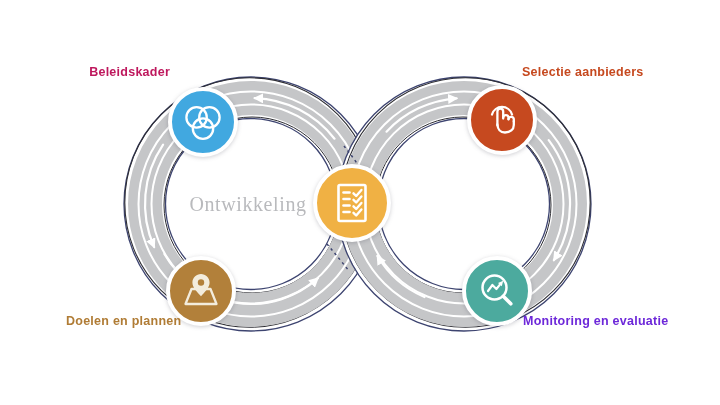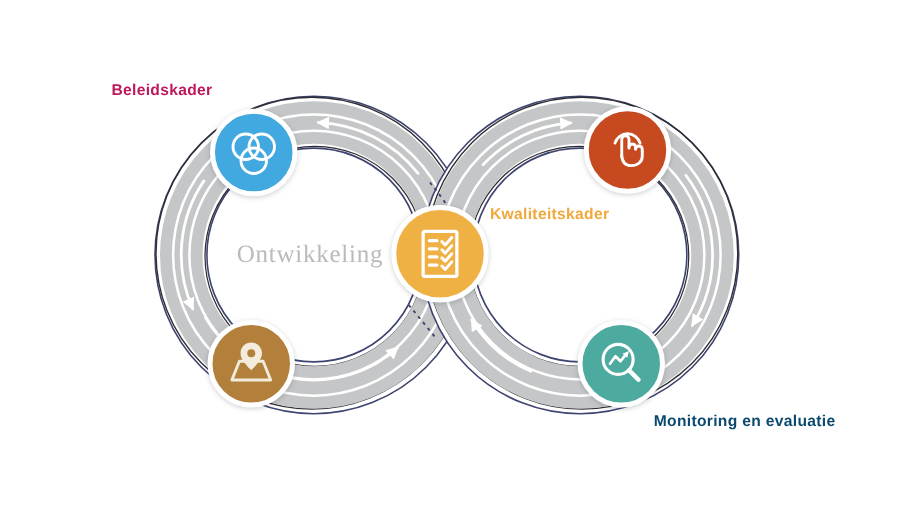--- a/index.html
+++ b/index.html
@@ -4,21 +4,21 @@
 <style>
   html,body{margin:0;padding:0;background:#ffffff;}
   #stage{position:relative;width:720px;height:405px;background:#ffffff;overflow:hidden;
          font-family:"Liberation Sans",sans-serif;}
   #stage svg{position:absolute;left:0;top:0;}
   .label{position:absolute;font-weight:700;font-size:12.5px;letter-spacing:.25px;white-space:nowrap;}
   .c-blue{color:#be185d;}
   .c-red{color:#c6491f;}
   .c-orange{color:#f0a83b;}
   .c-brown{color:#b07c35;}
-  .c-teal{color:#0c4a6e;margin-top:16px;}
+  .c-teal{color:#6d28d9;}
   .loop-word{position:absolute;font-family:"Liberation Serif",serif;font-size:20px;color:#b9babd;
              letter-spacing:.6px;transform:translate(-50%,-50%);white-space:nowrap;}
   .node-shadow{filter:drop-shadow(0 1px 2px rgba(40,40,60,.22));}
 </style>
 </head>
 <body>
 
 <div id="stage">
 
 <svg width="720" height="405" viewBox="0 0 720 405">
@@ -116,22 +116,23 @@
       <path d="M1.5,-9.7 l2.7,2.7 l5.2,-6" stroke-width="2.4"></path>
       <path d="M1.5,-3.2 l2.7,2.7 l5.2,-6" stroke-width="2.4"></path>
       <path d="M1.5,3.3  l2.7,2.7 l5.2,-6" stroke-width="2.4"></path>
       <path d="M1.5,9.8  l2.7,2.7 l5.2,-6" stroke-width="2.4"></path>
     </g>
   </g>
 </svg>
 
 <div class="label c-blue" style="right:550px;top:65px;text-align:right;">Beleidskader</div>
 
+<div class="label c-red" style="left:522px;top:65px;">Selectie aanbieders</div>
 
-<div class="label c-orange" style="left:392px;top:164px;">Kwaliteitskader</div>
 
+<div class="label c-brown" style="left:66px;top:314px;">Doelen en plannen</div>
 
 <div class="label c-teal" style="left:523px;top:314px;">Monitoring en evaluatie</div>
 
 <div class="loop-word" style="left:248px;top:204px;">Ontwikkeling</div>
 
 
 </div>
 
 </body></html>

